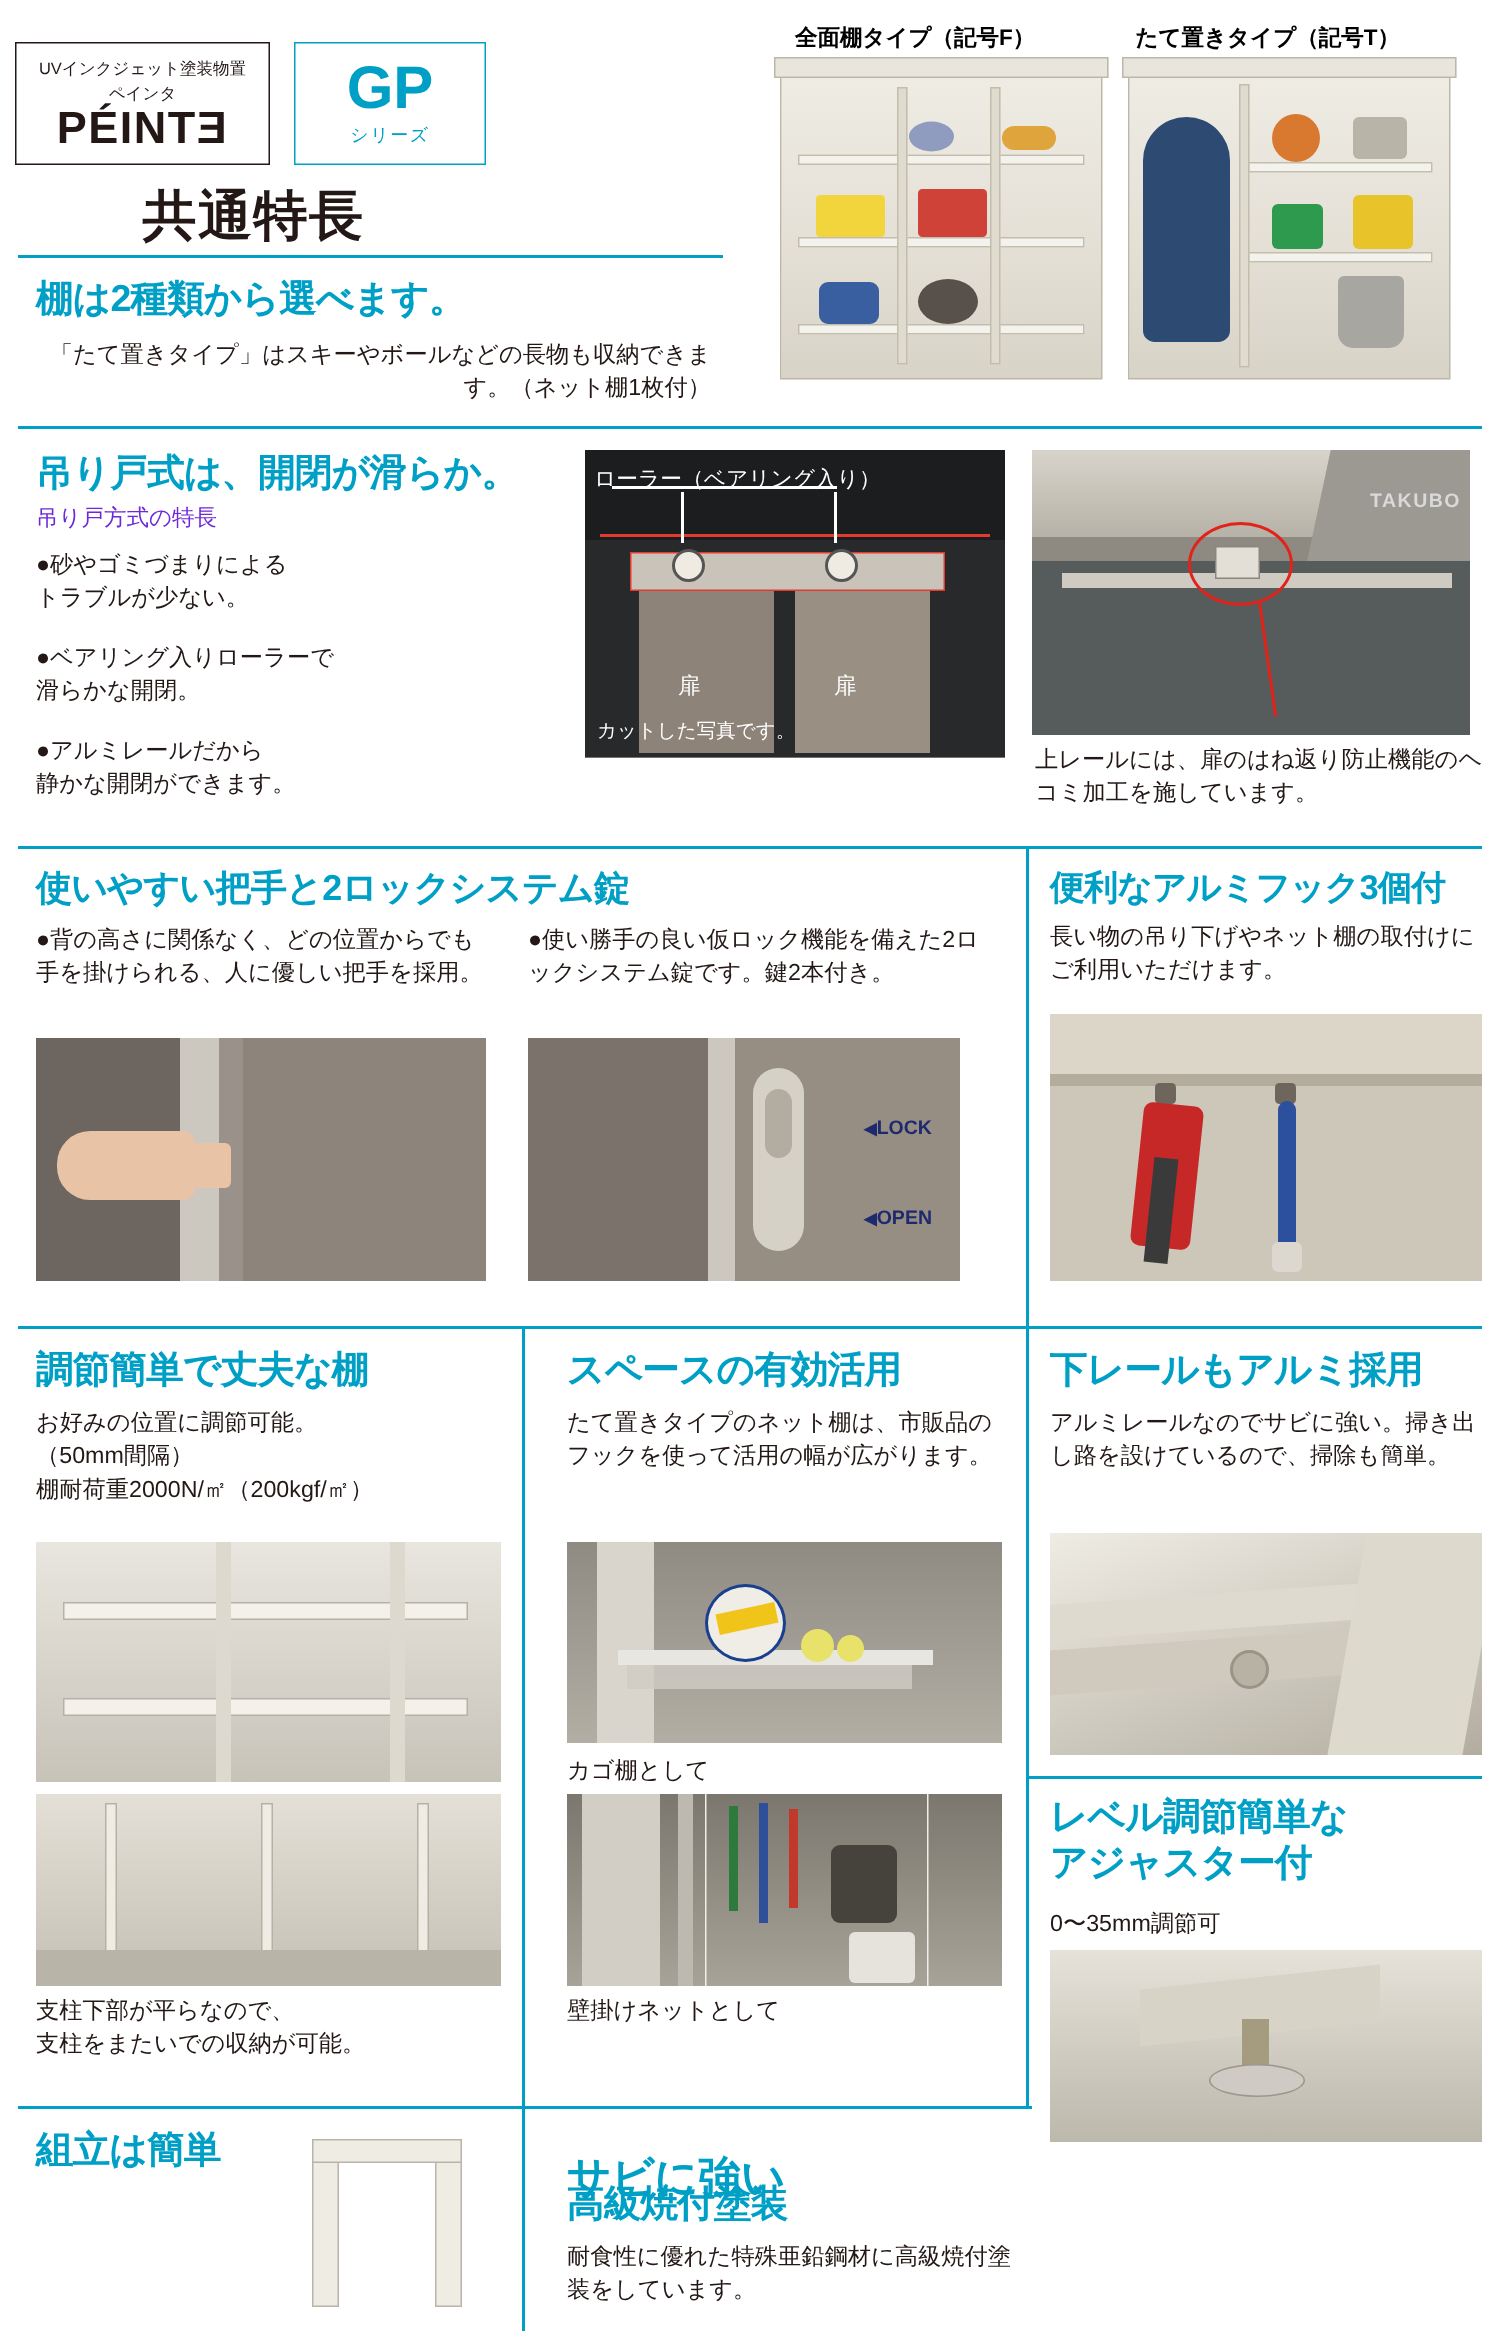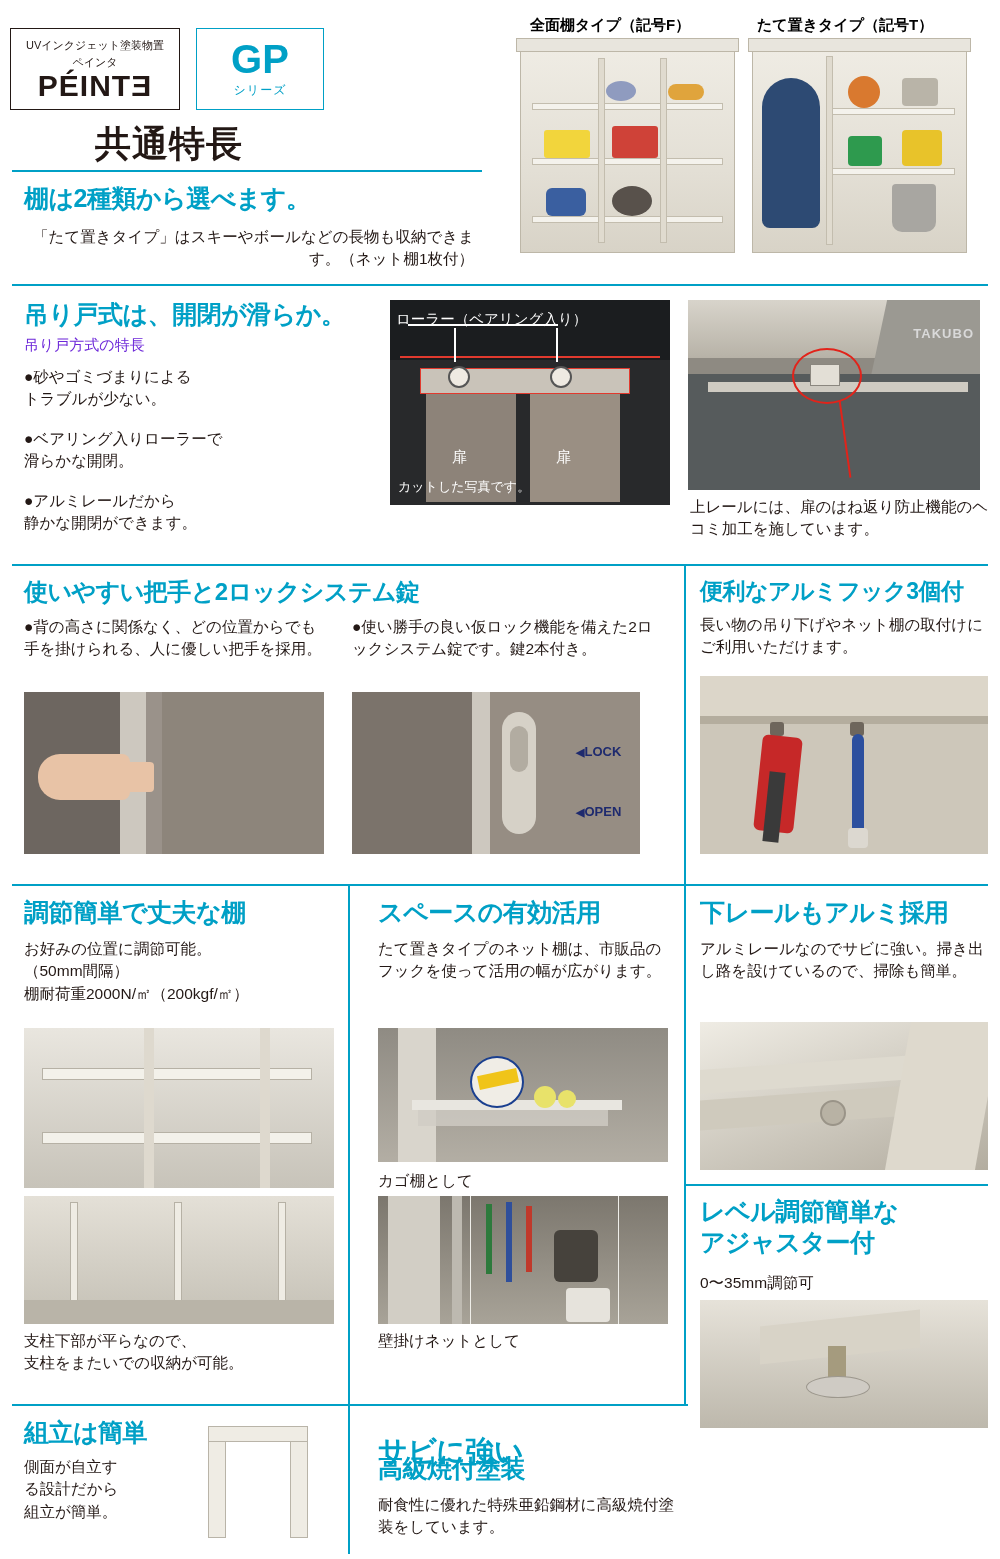--- a/index.html
+++ b/index.html
@@ -266,23 +266,20 @@
     <div style="position:absolute; left:0; top:0; width:100%; height:100%; background:linear-gradient(180deg,#e6e2d9,#bdb8ac);"></div>
     <div style="position:absolute; left:60px; top:18px; width:160px; height:38px; background:#d8d3c7; transform:skewY(-6deg);"></div>
     <div style="position:absolute; left:128px; top:46px; width:18px; height:34px; background:#a59b7e;"></div>
     <div style="position:absolute; left:106px; top:76px; width:64px; height:22px; border-radius:50%; background:#cfcbc4; border:1px solid #9c978d;"></div>
   </div>
 
   <div class="hline" style="left:12px; top:1404px; width:676px;"></div>
   <div class="vline" style="left:348px; top:1404px; height:150px;"></div>
 
   <div class="abs hdr" style="left:24px; top:1416px; font-size:25px;">組立は簡単</div>
-  <div class="abs body-txt" style="left:24px; top:1456px; width:160px; white-space:pre-line;">側面が自立す
-る設計だから
-組立が簡単。</div>
   <div class="ph" style="left:186px; top:1412px; width:150px; height:136px; background:#ffffff;">
     <div style="position:absolute; left:22px; top:14px; width:18px; height:112px; background:#efece4; border:1px solid #b9b4a8;"></div>
     <div style="position:absolute; left:104px; top:14px; width:18px; height:112px; background:#efece4; border:1px solid #b9b4a8;"></div>
     <div style="position:absolute; left:22px; top:14px; width:100px; height:16px; background:#efece4; border:1px solid #b9b4a8;"></div>
   </div>
 
   <div class="abs hdr" style="left:378px; top:1416px; font-size:29px;margin-top:16px;">サビに強い</div>
   <div class="abs hdr" style="left:378px; top:1452px; font-size:25px;">高級焼付塗装</div>
   <div class="abs body-txt" style="left:378px; top:1494px; width:300px;">耐食性に優れた特殊亜鉛鋼材に高級焼付塗装をしています。</div>
 

